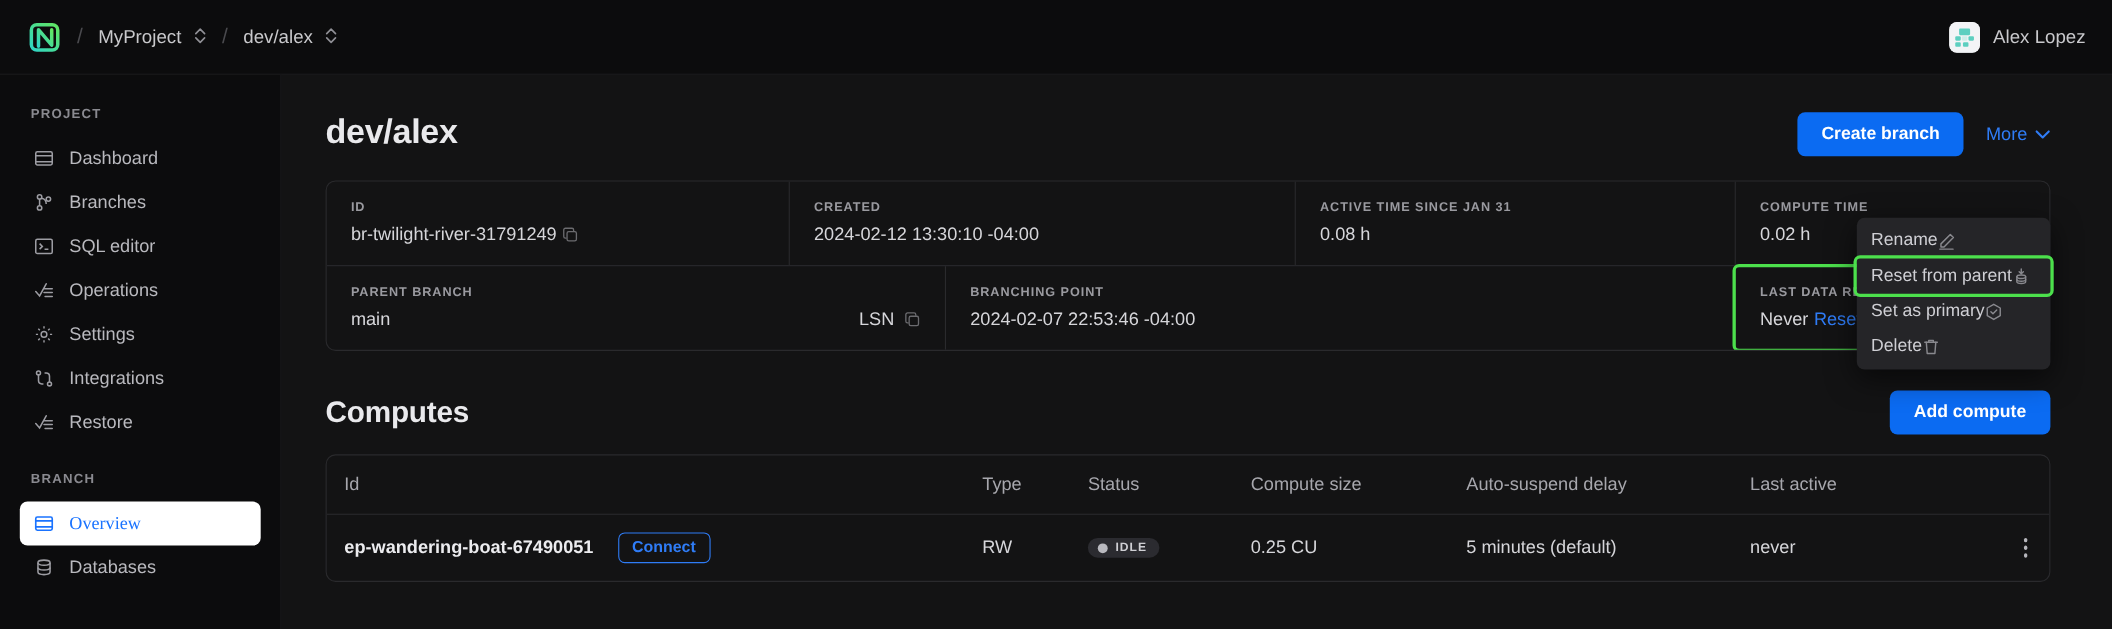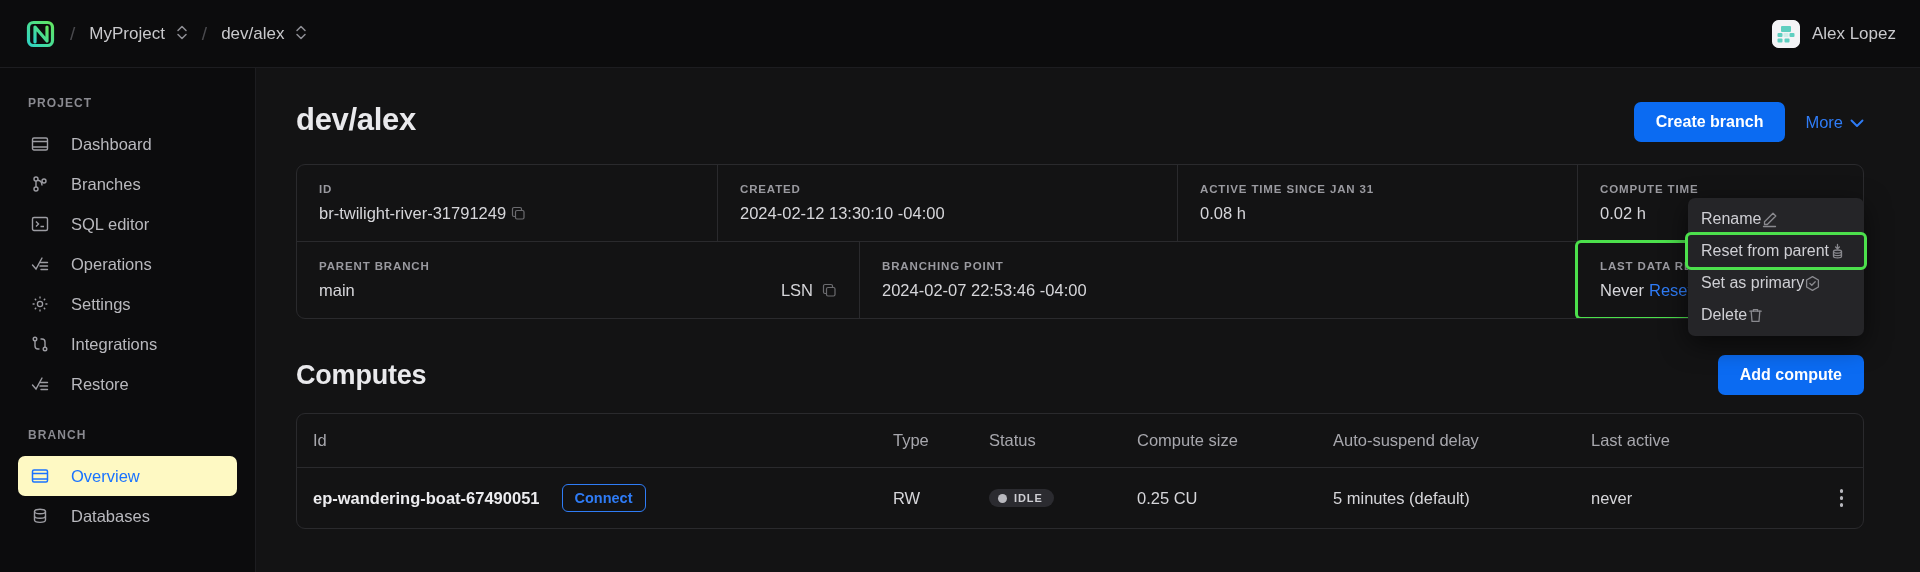--- a/index.html
+++ b/index.html
@@ -38,26 +38,26 @@
     background: #0c0c0d;
     border-right: 1px solid #1d1d20;
     padding: 28px 18px 0 18px;
   }
   .side-label {
     font-size: 12px; letter-spacing: 0.09em; font-weight: 700;
     color: #8a8a90; padding: 0 10px; margin-bottom: 14px; text-transform: uppercase;
   }
   .side-label.second { margin-top: 24px; }
   .side-item {
-    display: flex; align-items: center; gap: 22px;
+    display: flex; align-items: center; gap: 14px;
     height: 40px; padding: 0 12px; border-radius: 7px;
     color: #b9b9be; font-size: 16.5px; cursor: pointer;
   }
   .side-item .ico { width: 19px; height: 19px; flex: 0 0 19px; display: flex; align-items: center; justify-content: center; }
-  .side-item.active { background: #fef9c3; color: #1a73ff; }
+  .side-item.active { background: #ffffff; color: #1a73ff; font-family: Liberation Serif, serif; }
   .side-item.active .ico svg { stroke: #1a73ff; }
 
   
   .main { flex: 1 1 auto; background: #131314; padding: 34px 56px 0 40px; position: relative; min-width: 0; }
   .page-head { display: flex; align-items: flex-start; }
   .page-title { font-size: 31px; font-weight: 700; color: #e9e9ec; letter-spacing: -0.3px; }
   .head-actions { margin-left: auto; display: flex; align-items: center; gap: 20px; }
   .btn-primary {
     background: #0b6bf2; color: #fff; border: none; border-radius: 7px;
     height: 40px; padding: 0 22px; font-size: 16px; font-weight: 700;

